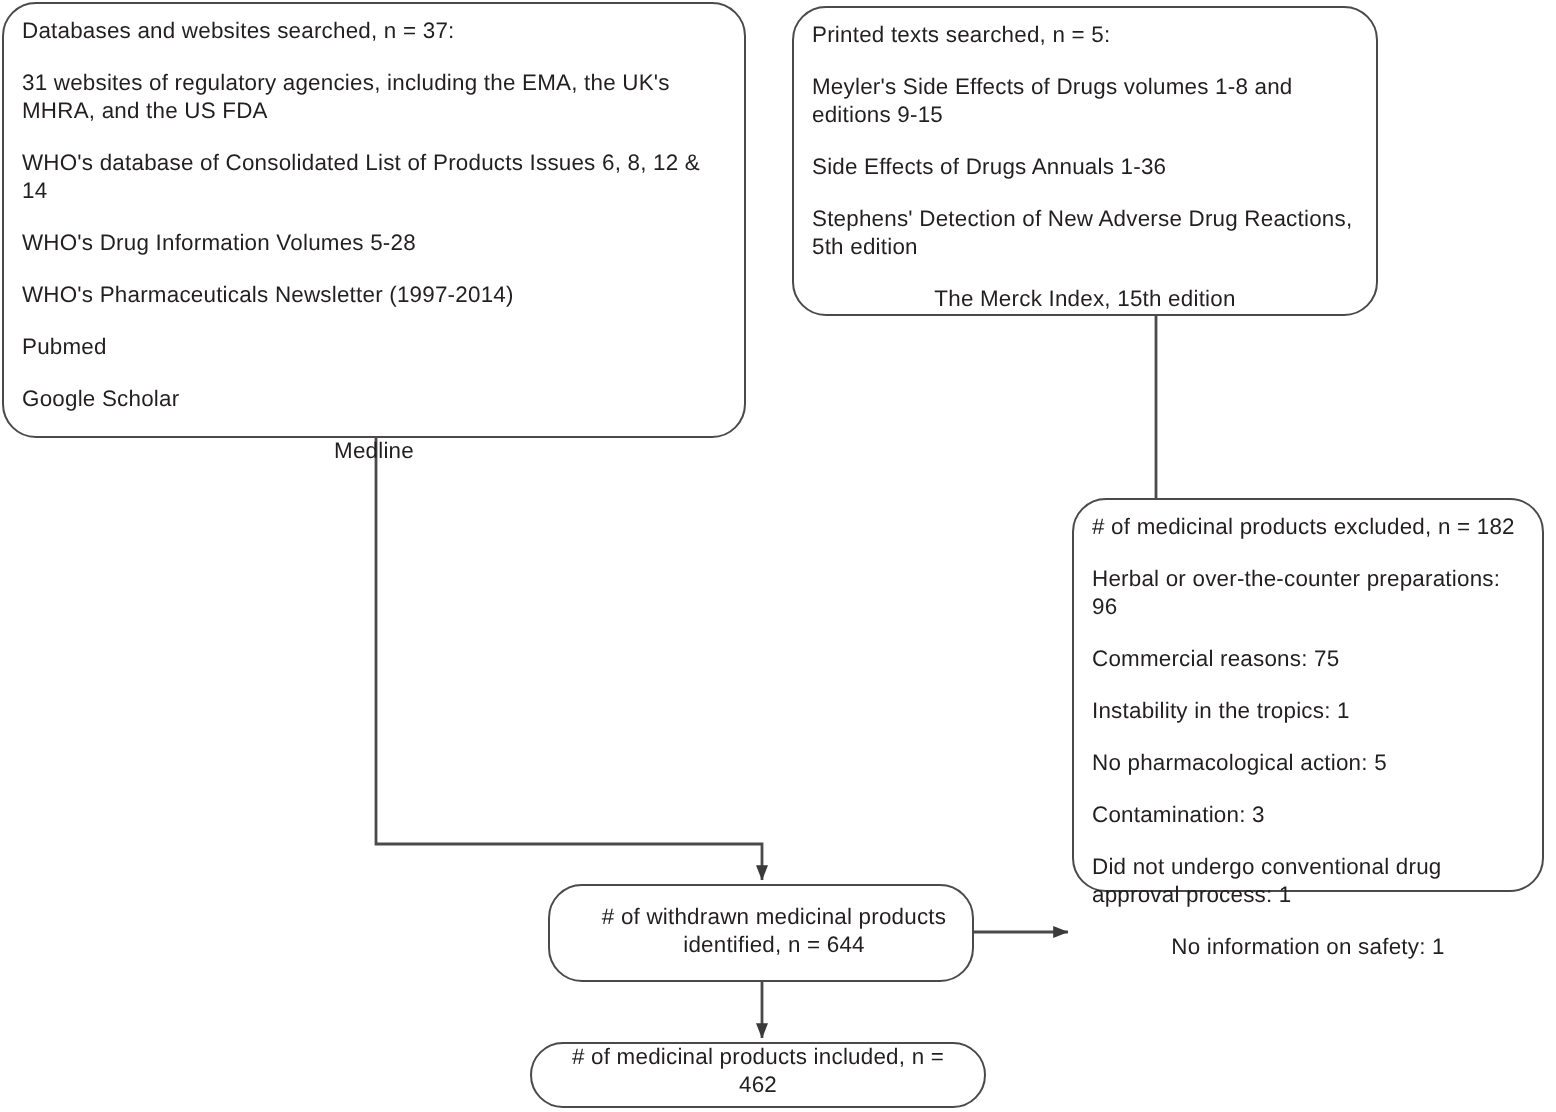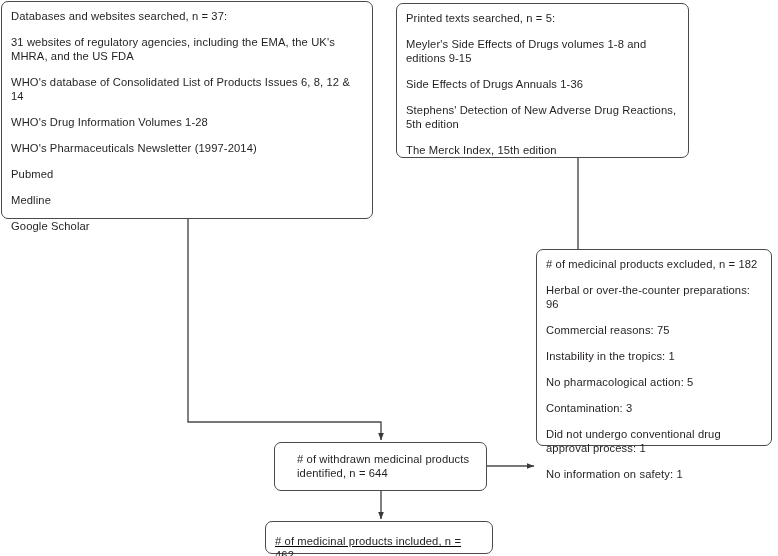--- a/index.html
+++ b/index.html
@@ -14,45 +14,46 @@
     height: 556px;
     background: #ffffff;
     font-family: "Liberation Sans", sans-serif;
     overflow: hidden;
   }
   .node {
     position: absolute;
     box-sizing: border-box;
     background: #ffffff;
     border: 1px solid #4a4a4a;
-    border-radius: 7px;
+    border-radius: 17px;
     padding: 7px 9px;
     z-index: 2;
   }
   .node p {
     margin: 0 0 12px 0;
     font-size: 11.2px;
     line-height: 14px;
     color: #231f20;
     letter-spacing: 0.01em;
     white-space: pre-line;
   }
   .node p:last-child {
     margin-bottom: 0;
+    text-align: center;
   }
 
   
   #node-databases   { left: 1px;   top: 1px;   width: 372px; height: 218px; }
   #node-printed     { left: 396px; top: 3px;   width: 293px; height: 155px; }
   #node-excluded    { left: 536px; top: 249px; width: 236px; height: 197px; }
   #node-identified  { left: 274px; top: 442px; width: 213px; height: 49px; }
   #node-included    { left: 265px; top: 521px; width: 228px; height: 33px; }
   #node-included p  { margin-bottom: 0; }
   #node-identified  { padding-top: 9px; padding-left: 22px; }
-  #node-included    { padding-top: 12px; text-decoration: underline; }
+  #node-included    { padding-top: 0; }
 
   
   #wires {
     position: absolute;
     left: 0; top: 0;
     width: 778px; height: 556px;
     z-index: 1;
     pointer-events: none;
   }
 </style>
@@ -75,25 +76,25 @@
     <path d="M487,466 L534,466" fill="none" stroke="#4a4a4a" stroke-width="1.4" marker-end="url(#arrowhead)"></path>
 
     <path d="M381,491 L381,519" fill="none" stroke="#4a4a4a" stroke-width="1.4" marker-end="url(#arrowhead)"></path>
   </svg>
 
   <div class="node" id="node-databases">
     <p>Databases and websites searched, n = 37:</p>
     <p>31 websites of regulatory agencies, including the EMA, the UK's
 MHRA, and the US FDA</p>
     <p>WHO's database of Consolidated List of Products Issues 6, 8, 12 &amp; 14</p>
-    <p>WHO's Drug Information Volumes 1-28</p>
+    <p>WHO's Drug Information Volumes 5-28</p>
     <p>WHO's Pharmaceuticals Newsletter (1997-2014)</p>
     <p>Pubmed</p>
+    <p>Google Scholar</p>
     <p>Medline</p>
-    <p>Google Scholar</p>
   </div>
 
   <div class="node" id="node-printed">
     <p>Printed texts searched, n = 5:</p>
     <p>Meyler's Side Effects of Drugs volumes 1-8 and editions 9-15</p>
     <p>Side Effects of Drugs Annuals 1-36</p>
     <p>Stephens' Detection of New Adverse Drug Reactions, 5th edition</p>
     <p>The Merck Index, 15th edition</p>
   </div>
 

